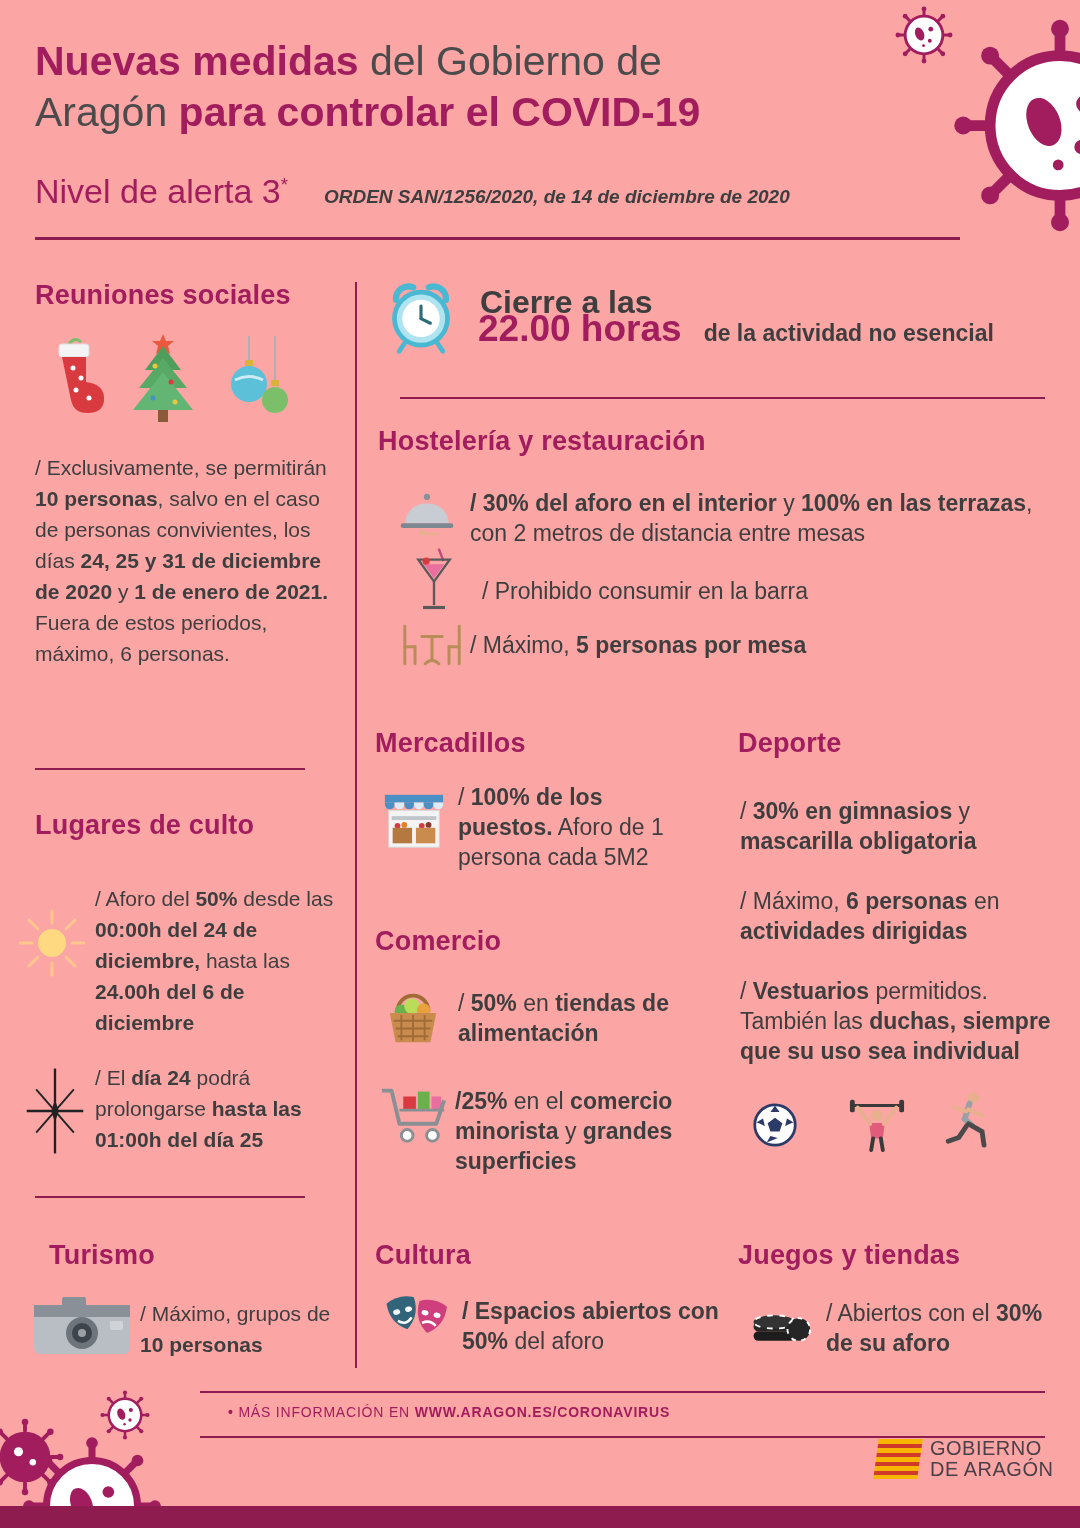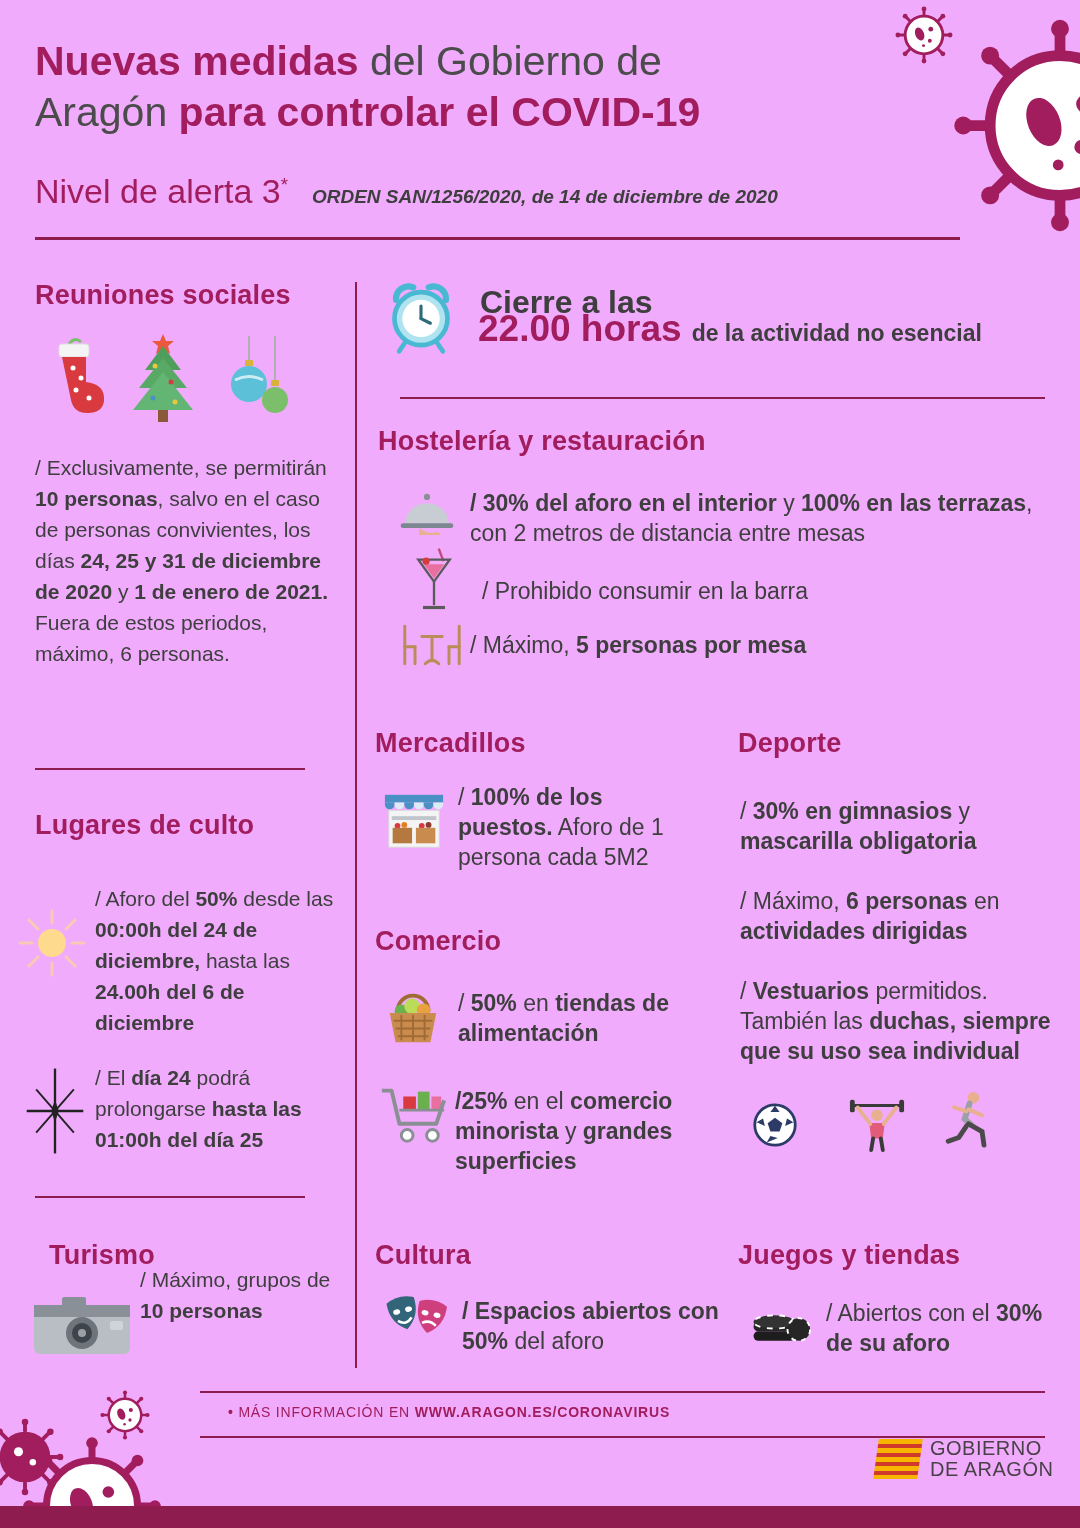--- a/index.html
+++ b/index.html
@@ -5,39 +5,39 @@
   :root{
     --accent:#a11d5d;
     --dark:#3e3e3e;
     --rule:#8e1c4e;
     --footer-bar:#8e1c4e;
   }
   *{margin:0;padding:0;box-sizing:border-box}
   html,body{background:#ffffff}
   .page{
     position:relative;width:1080px;height:1528px;margin:0 auto;
-    background:#f0abfc;overflow:hidden;color:var(--dark);
+    background:#fca5a5;overflow:hidden;color:var(--dark);
     font-family:"Liberation Sans","DejaVu Sans",sans-serif;
   }
   .abs{position:absolute}
   .b{font-weight:700}
   .sup{vertical-align:super;font-size:55%}
   .c-accent{color:var(--accent)}
   .c-gray{color:#4b4b4b}
   .sec-h{font-weight:800;color:var(--accent);font-size:27px;letter-spacing:.2px}
   .t-left{font-size:21px;line-height:31px;color:var(--dark)}
   .t-main{font-size:23px;line-height:30px;color:var(--dark)}
   .rule{background:var(--rule)}
   .title{font-size:41px;line-height:51px;white-space:pre-wrap;font-weight:400}
   .nivel{font-size:34px;font-weight:400;color:var(--accent)}
   .orden{font-size:19px;font-style:italic;font-weight:700;color:var(--dark)}
   .cierre1{font-size:32px;font-weight:700;color:var(--dark)}
   .cierre-big{font-size:37px;font-weight:800;color:var(--accent)}
   .cierre-rest{font-size:23px;font-weight:800;color:var(--dark)}
-  .baseline-row{display:flex;align-items:baseline;gap:10px}
+  .baseline-row{display:flex;align-items:baseline;gap:22px}
   .footer-info{font-size:14px;letter-spacing:.8px;color:var(--accent)}
   .logo{display:flex;align-items:center;gap:10px}
   .flag{
     width:44px;height:40px;transform:skewX(-8deg);
     background:repeating-linear-gradient(180deg,#f7b500 0 4.5px,#d03a2b 4.5px 9px);
   }
   .logo-text{font-size:20px;font-weight:400;color:#4a4148;line-height:21px;letter-spacing:.5px}
   .bottom-bar{background:var(--footer-bar);z-index:5}
   .virus{color:var(--accent)}
   svg{display:block}
@@ -200,21 +200,21 @@
   <svg class="abs" viewBox="0 0 100 70" style="left:32px;top:1292px;width:100px;height:70px">
     <rect x="30" y="5" width="24" height="11" rx="2" fill="#8a9097"></rect>
     <rect x="2" y="13" width="96" height="49" rx="6" fill="#b9bec4"></rect>
     <rect x="2" y="13" width="96" height="12" fill="#8a9097"></rect>
     <circle cx="50" cy="41" r="16" fill="#6d747c"></circle>
     <circle cx="50" cy="41" r="10" fill="#3e444b"></circle>
     <circle cx="50" cy="41" r="4" fill="#9aa0a6"></circle>
     <rect x="78" y="29" width="13" height="9" rx="2" fill="#d0d4d8"></rect>
   </svg>
 
-  <p class="abs t-left" style="left:140px;top:1264px;width:195px"><span>/ Máximo, grupos de </span><span class="b">10 personas</span></p>
+  <p class="abs t-left" style="left:140px;top:1298px;width:195px"><span>/ Máximo, grupos de </span><span class="b">10 personas</span></p>
 
   <svg class="abs" viewBox="0 0 100 100" style="left:382px;top:278px;width:78px;height:78px">
     <path d="M18 28 A16 16 0 0 1 40 12" stroke="#49b8d2" stroke-width="8" fill="none" stroke-linecap="round"></path>
     <path d="M82 28 A16 16 0 0 0 60 12" stroke="#49b8d2" stroke-width="8" fill="none" stroke-linecap="round"></path>
     <line x1="30" y1="82" x2="22" y2="94" stroke="#49b8d2" stroke-width="6" stroke-linecap="round"></line>
     <line x1="70" y1="82" x2="78" y2="94" stroke="#49b8d2" stroke-width="6" stroke-linecap="round"></line>
     <circle cx="50" cy="52" r="34" fill="#aee3ef" stroke="#49b8d2" stroke-width="6"></circle>
     <circle cx="50" cy="52" r="24" fill="#ffffff"></circle>
     <line x1="50" y1="52" x2="50" y2="36" stroke="#2e6b7a" stroke-width="4" stroke-linecap="round"></line>
     <line x1="50" y1="52" x2="62" y2="58" stroke="#2e6b7a" stroke-width="4" stroke-linecap="round"></line>

